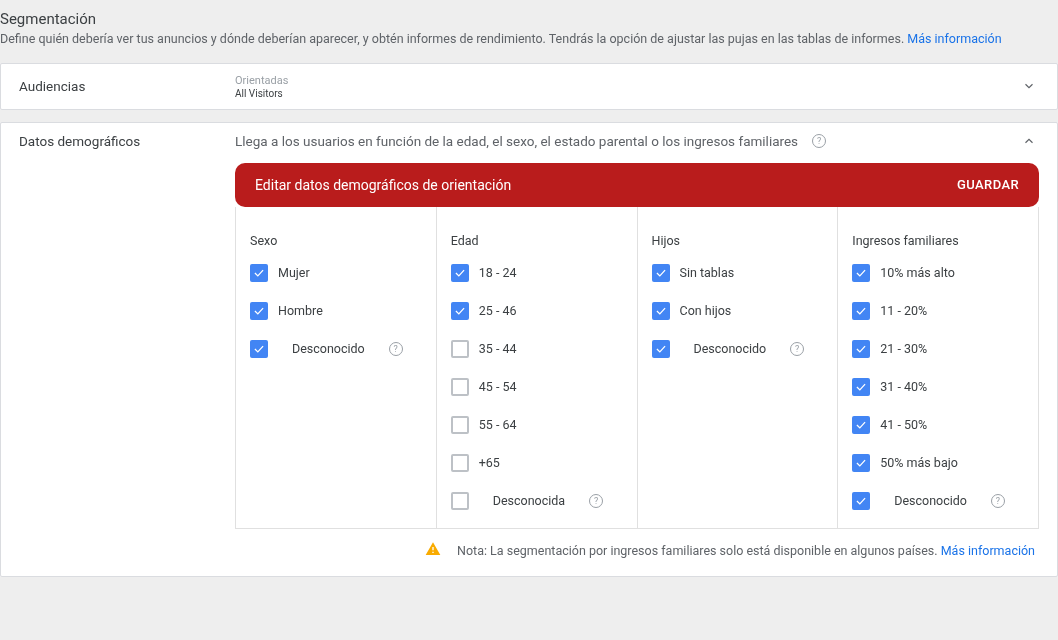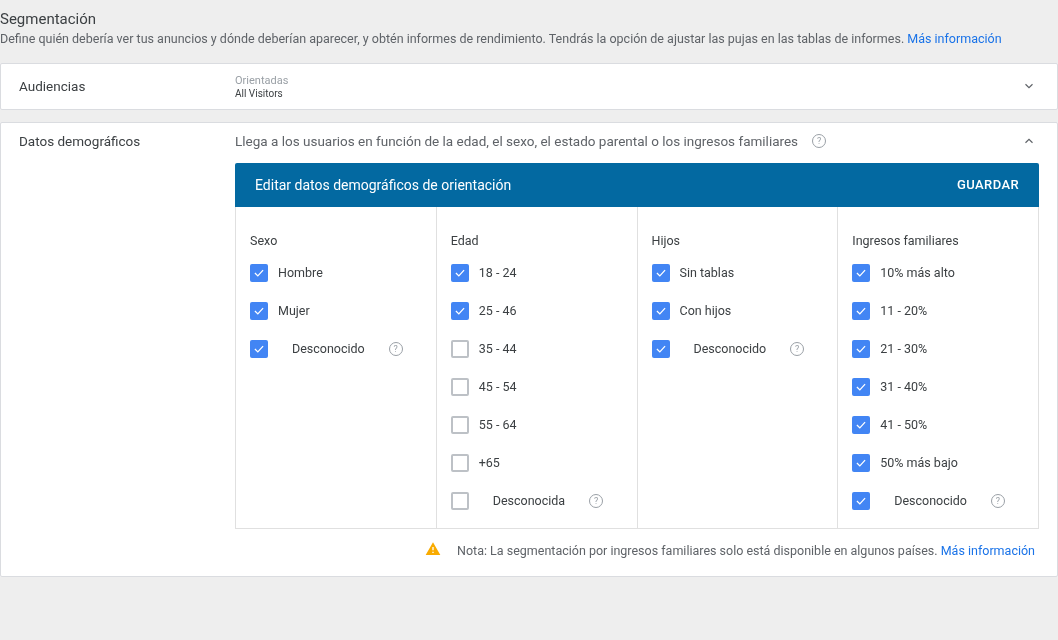--- a/index.html
+++ b/index.html
@@ -14,21 +14,21 @@
   .label-col { width: 216px; flex: 0 0 216px; font-size: 13.5px; color: #3c4043; }
   .value-col { flex: 1; }
   .orientadas-label { font-size: 11px; color: #9aa0a6; }
   .audience-value { font-size: 10px; color: #3c4043; margin-top: 1px; }
   .chevron { width: 20px; color: #5f6368; display:flex; align-items:center; justify-content:center;}
 
   .demo-desc { font-size: 13.5px; color: #5f6368; display:flex; align-items:center; gap:14px;}
 
   .editor-wrap { padding: 4px 18px 14px 18px; }
   .editor-wrap .inner { margin-left: 216px; }
-  .blue-bar { background: #0369a1; color: #fff; display:flex; align-items:center; justify-content:space-between; padding: 14px 20px; font-size: 14px; border-top-left-radius:2px; border-top-right-radius:2px;}
+  .blue-bar { background: #b91c1c; color: #fff; display:flex; align-items:center; justify-content:space-between; padding: 14px 20px; font-size: 14px; border-top-left-radius:2px; border-top-right-radius:2px;border-radius:10px;}
   .save-btn { font-weight: 500; letter-spacing: .4px; font-size: 13px; cursor:pointer;}
 
   .columns { display:flex; border:1px solid #e0e0e0; border-top:none;}
   .col { flex:1; border-right:1px solid #e0e0e0; padding: 14px 14px 10px 14px;}
   .col:last-child{ border-right:none;}
   .col-header { font-size: 12.5px; color:#3c4043; margin-bottom: 16px; margin-top: 12px;}
   .opt { display:flex; align-items:center; gap:10px; margin-bottom: 20px; font-size:12.5px; color:#3c4043;}
   .opt:last-child{ margin-bottom:8px;gap:24px;}
 
   .cb { width:18px; height:18px; border-radius:2px; flex:0 0 18px; display:flex; align-items:center; justify-content:center; cursor:pointer;}
@@ -91,29 +91,29 @@
         </div>
         <div class="columns" id="columns">
             <div class="col">
               <div class="col-header">Sexo</div>
               <div class="opt">
                 <div class="cb checked">
                   <svg class="check" width="14" height="14" viewBox="0 0 24 24">
                     <path d="M5 12l5 5L19 7"></path>
                   </svg>
                 </div>
+                <span>Mujer</span>
+              </div>
+              <div class="opt">
+                <div class="cb checked">
+                  <svg class="check" width="14" height="14" viewBox="0 0 24 24">
+                    <path d="M5 12l5 5L19 7"></path>
+                  </svg>
+                </div>
                 <span>Hombre</span>
-              </div>
-              <div class="opt">
-                <div class="cb checked">
-                  <svg class="check" width="14" height="14" viewBox="0 0 24 24">
-                    <path d="M5 12l5 5L19 7"></path>
-                  </svg>
-                </div>
-                <span>Mujer</span>
               </div>
               <div class="opt">
                 <div class="cb checked">
                   <svg class="check" width="14" height="14" viewBox="0 0 24 24">
                     <path d="M5 12l5 5L19 7"></path>
                   </svg>
                 </div>
                 <span>Desconocido</span>
                 <span class="help-icon">?</span>
               </div>

